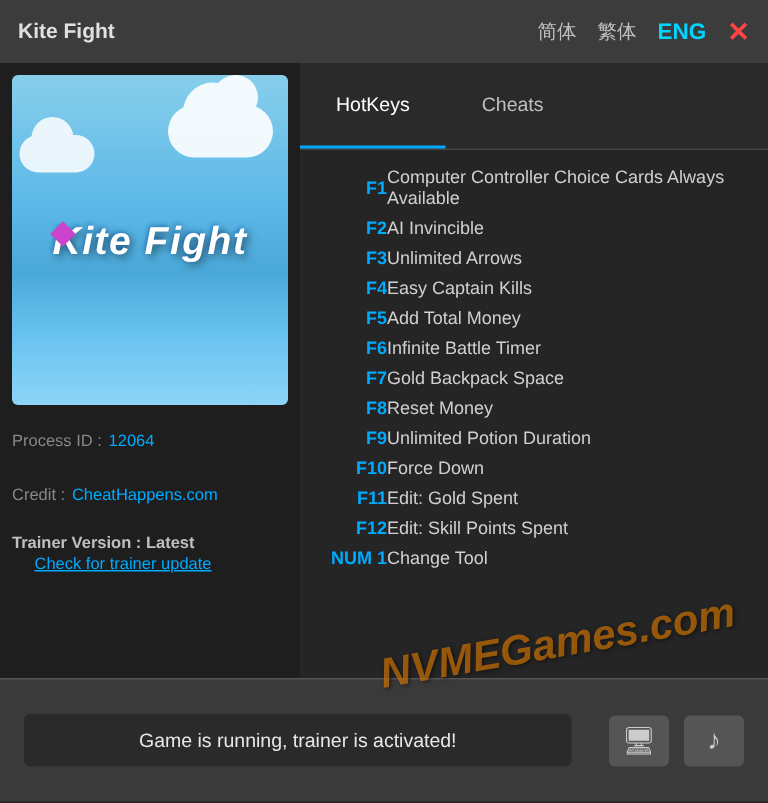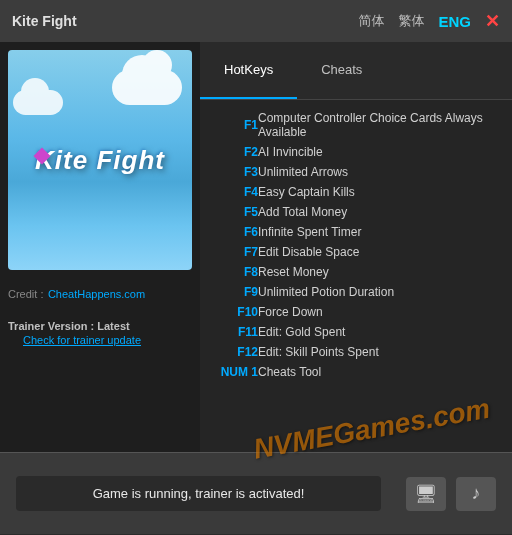--- a/index.html
+++ b/index.html
@@ -292,20 +292,24 @@
 
   <div class="left-panel">
     <div class="game-image">
       <div class="cloud-1"></div>
       <div class="cloud-2"></div>
       <div class="kite-diamond"></div>
       <span class="game-title-logo">Kite Fight</span>
     </div>
 
     <div class="info-section">
+      <span class="info-label">Process ID :</span>
+      <span class="info-value">12064</span>
+    </div>
+    <div class="info-section">
       <span class="info-label">Credit :</span>
       <span class="info-value">CheatHappens.com</span>
     </div>
     <div class="info-section">
       <div class="version-text">
         <span>Trainer Version :</span>
         <span>Latest</span>
       </div>
       <div class="update-link">Check for trainer update</div>
     </div>
@@ -334,25 +338,25 @@
         <div class="hotkey-item">
           <span class="hotkey-key">F4</span>
           <span class="hotkey-desc">Easy Captain Kills</span>
         </div>
         <div class="hotkey-item">
           <span class="hotkey-key">F5</span>
           <span class="hotkey-desc">Add Total Money</span>
         </div>
         <div class="hotkey-item">
           <span class="hotkey-key">F6</span>
-          <span class="hotkey-desc">Infinite Spent Timer</span>
+          <span class="hotkey-desc">Infinite Battle Timer</span>
         </div>
         <div class="hotkey-item">
           <span class="hotkey-key">F7</span>
-          <span class="hotkey-desc">Edit Disable Space</span>
+          <span class="hotkey-desc">Gold Backpack Space</span>
         </div>
         <div class="hotkey-item">
           <span class="hotkey-key">F8</span>
           <span class="hotkey-desc">Reset Money</span>
         </div>
         <div class="hotkey-item">
           <span class="hotkey-key">F9</span>
           <span class="hotkey-desc">Unlimited Potion Duration</span>
         </div>
         <div class="hotkey-item">
@@ -362,21 +366,21 @@
         <div class="hotkey-item">
           <span class="hotkey-key">F11</span>
           <span class="hotkey-desc">Edit: Gold Spent</span>
         </div>
         <div class="hotkey-item">
           <span class="hotkey-key">F12</span>
           <span class="hotkey-desc">Edit: Skill Points Spent</span>
         </div>
         <div class="hotkey-item">
           <span class="hotkey-key">NUM 1</span>
-          <span class="hotkey-desc">Cheats Tool</span>
+          <span class="hotkey-desc">Change Tool</span>
         </div>
         <div class="hotkey-divider"></div>
       </div>
   </div>
 </div>
 
 <div class="watermark">NVMEGames.com</div>
 
 <div class="bottom-bar">
   <div class="status-message">Game is running, trainer is activated!</div>

